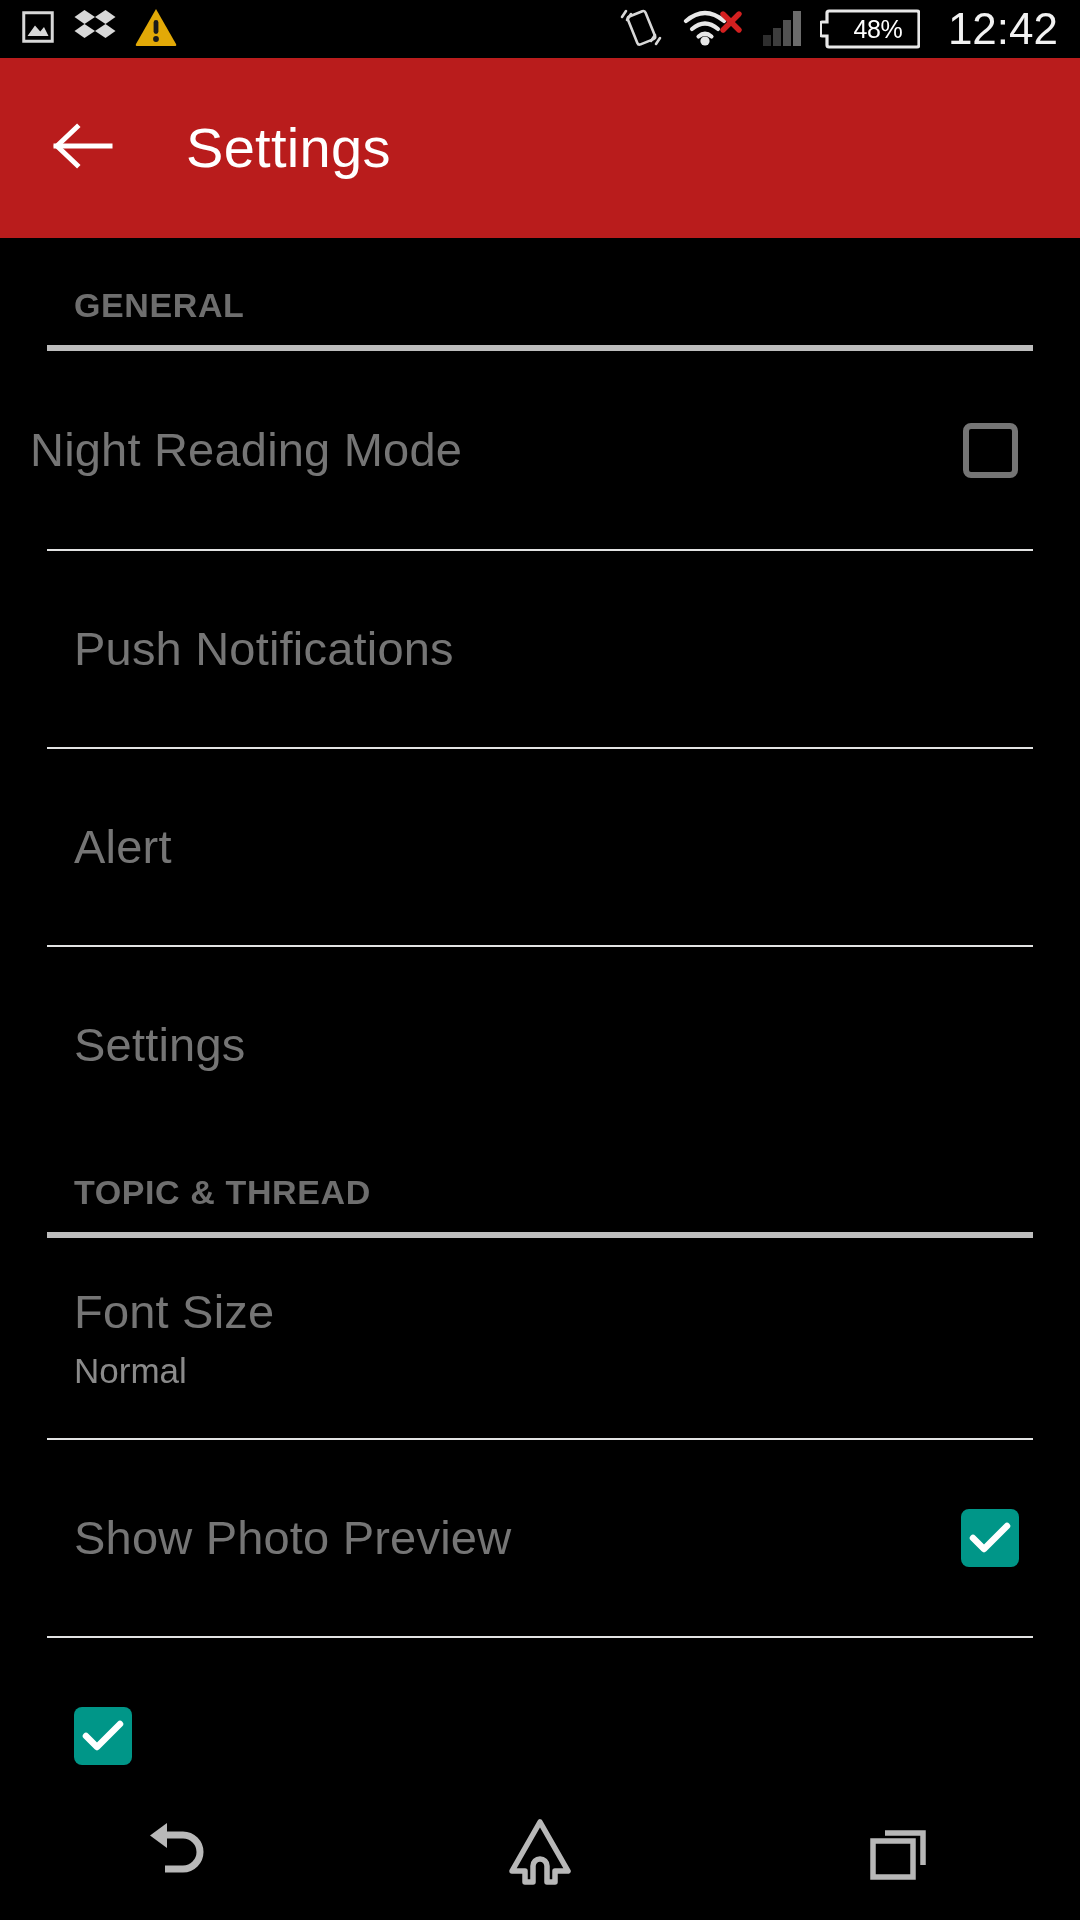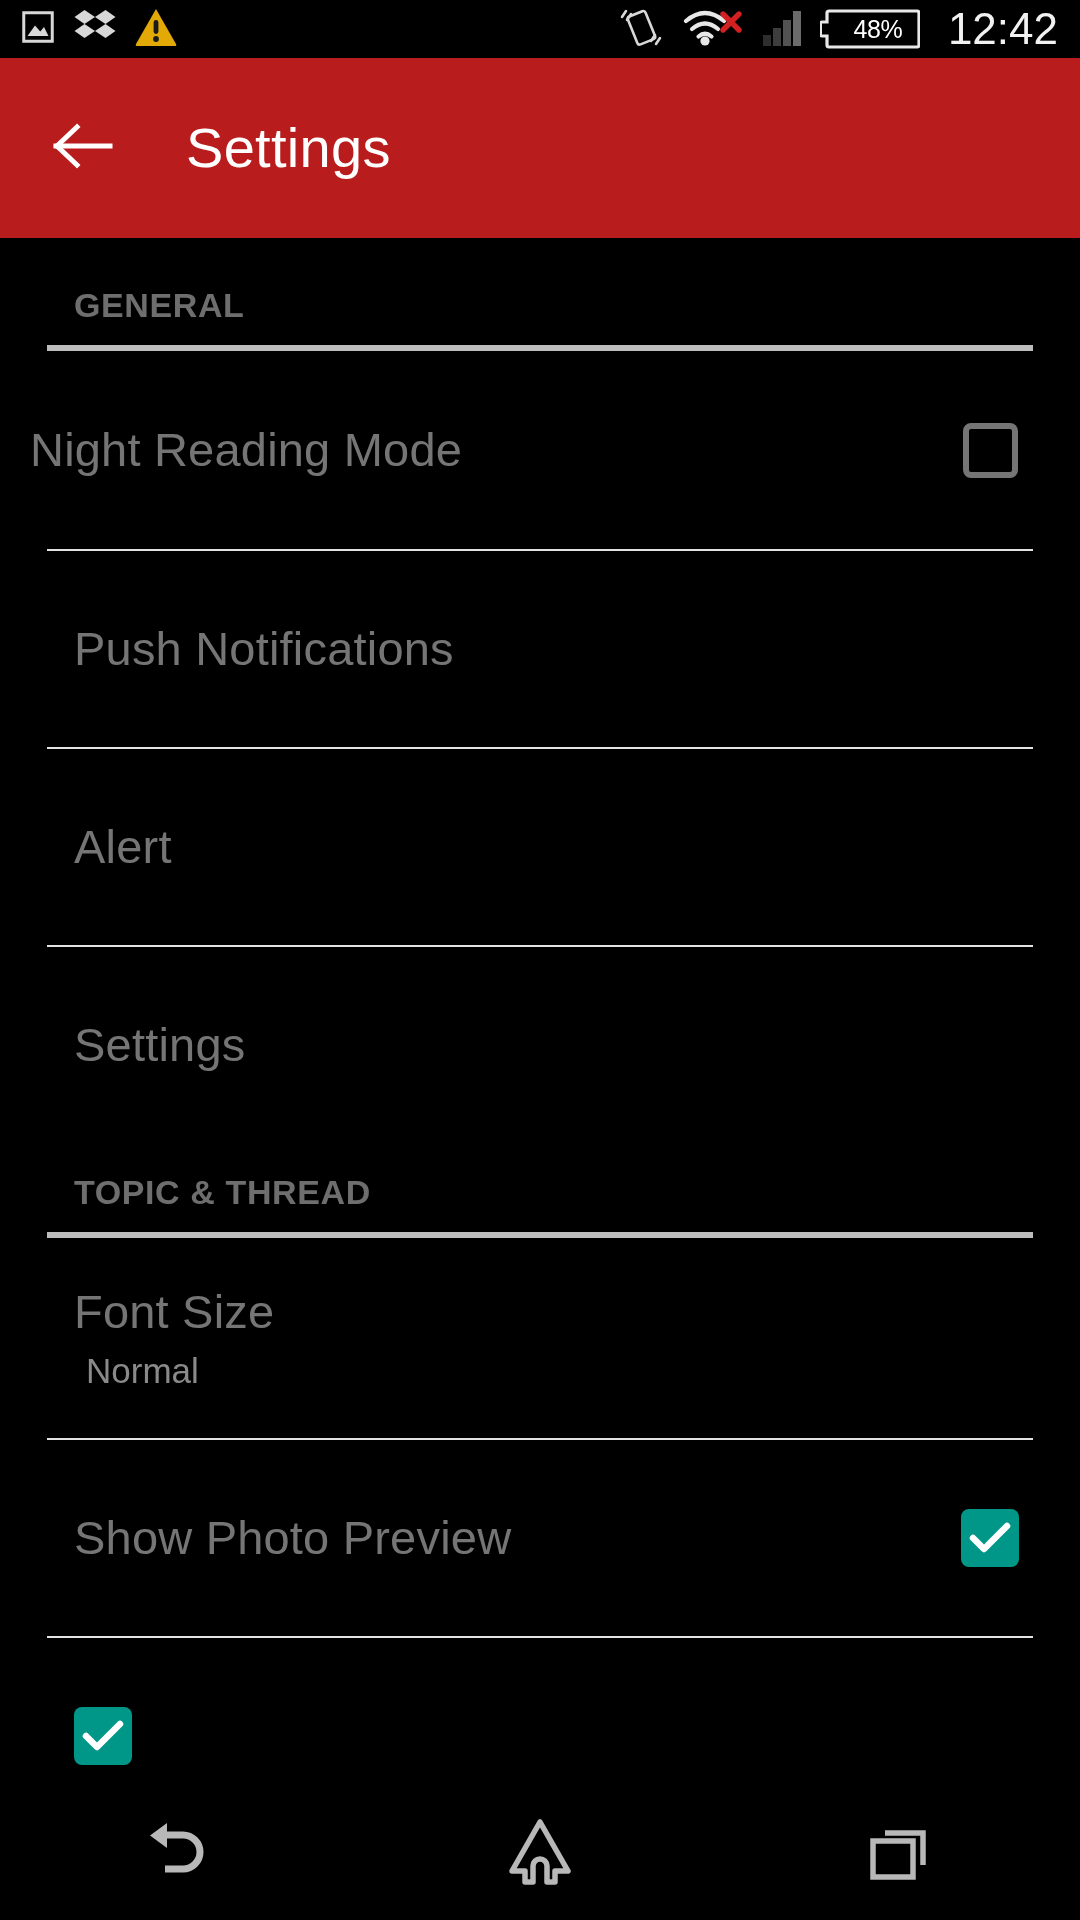--- a/index.html
+++ b/index.html
@@ -87,21 +87,21 @@
   .row-h-std  { height:196px;text-decoration:underline; }
   .row-h-font { height:200px; }
 
   .row-text { display:flex; flex-direction:column; justify-content:center; flex:1 1 auto; }
   .row-title {
     color:#757575; font-size:47px; font-weight:400;
     line-height:1.1; letter-spacing:0.2px;
   }
   .row-sub {
     color:#8a8a8a; font-size:35px; font-weight:400;
-    margin-top:14px; line-height:1.1;margin-left:12px;
+    margin-top:14px; line-height:1.1;
   }
 
   .divider {
     height:2px; background:#e2e3e3;
     margin-left:47px; margin-right:47px;
   }
 
   
   .cb {
     width:58px; height:58px; flex:0 0 58px;

